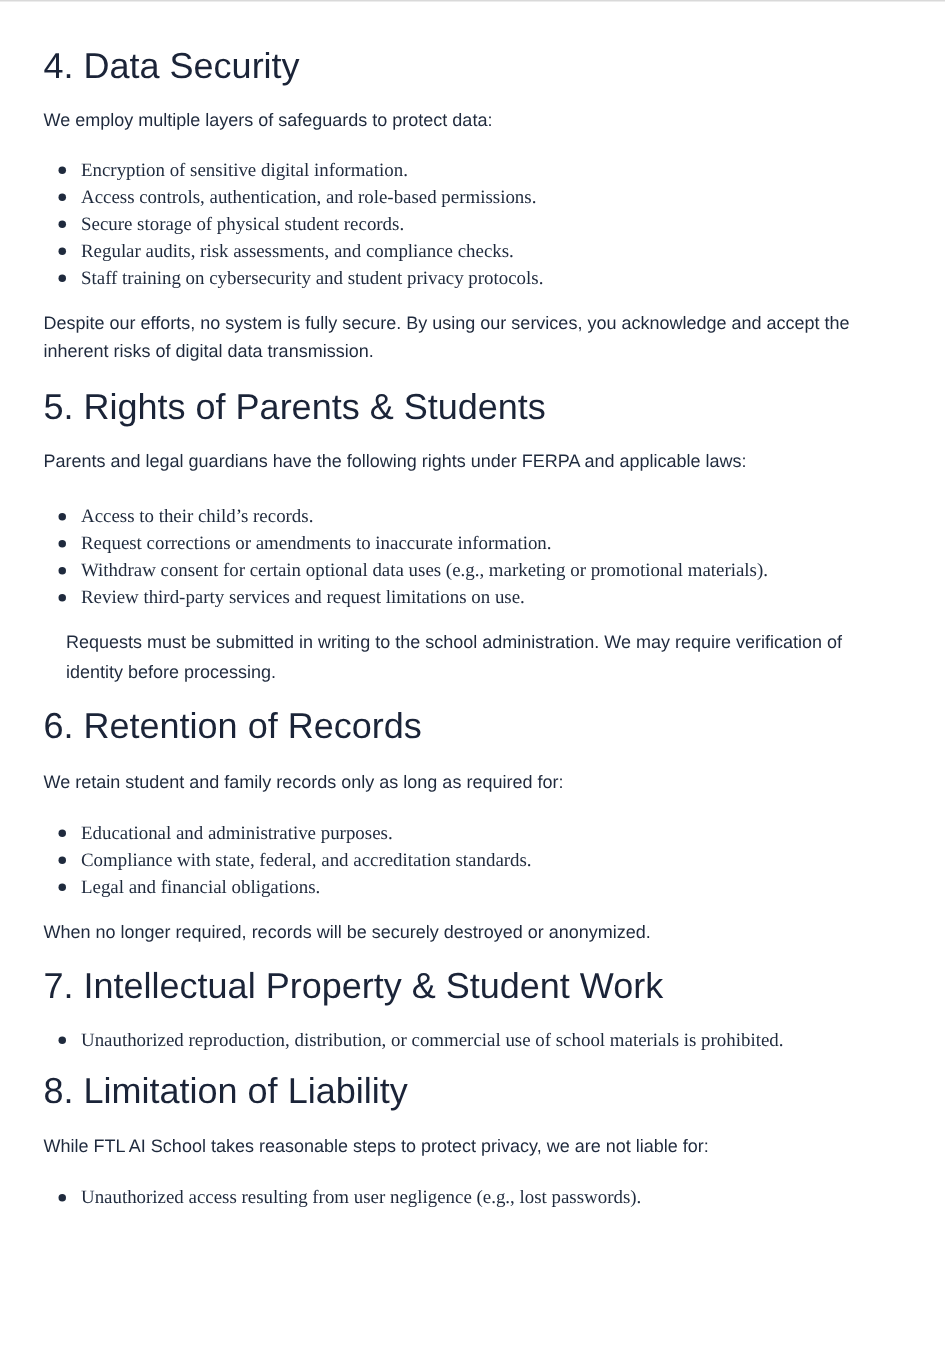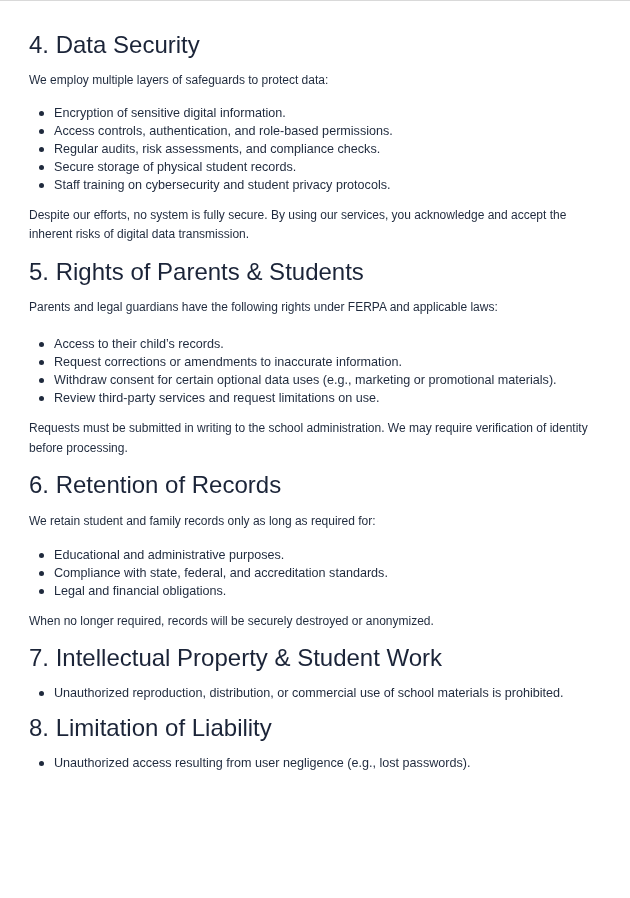--- a/index.html
+++ b/index.html
@@ -19,21 +19,21 @@
       margin: 0;
       line-height: 24px;
     }
     p {
       font-size: 12px;
       line-height: 19.5px;
       margin: 0;
       color: #1f2a3d;
     }
     ul {
-      margin: 0; padding: 0; list-style: none;
+      margin: 0; padding: 0; list-style: none; font-family: Liberation Serif, serif;
     }
     li {
       position: relative;
       font-size: 12.6px;
       line-height: 18px;
       padding-left: 25px;
       color: #1f2a3d;
     }
     li::before {
       content: "";
@@ -43,21 +43,21 @@
       border-radius: 50%;
       background: #1f2a3d;
     }
     #s4 h2 { margin-top: 32px; }
     #s4 .intro { margin-top: 14px; }
     #s4 ul { margin-top: 13px; }
     #s4 .outro { margin-top: 12px; }
     #s5 h2 { margin-top: 15px; }
     #s5 .intro { margin-top: 14px; }
     #s5 ul { margin-top: 18px; }
-    #s5 .outro { margin-top: 12px; }
+    #s5 .outro { margin-top: 12px; margin-left: 15px; }
     #s6 h2 { margin-top: 15px; }
     #s6 .intro { margin-top: 15px; }
     #s6 ul { margin-top: 14px; }
     #s6 .outro { margin-top: 12px; }
     #s7 h2 { margin-top: 15px; }
     #s7 ul { margin-top: 14px; }
     #s8 h2 { margin-top: 14px; }
     #s8 .intro { margin-top: 15px; }
     #s8 ul { margin-top: 14px; }
   </style>
@@ -65,22 +65,22 @@
 <body>
 
 <div class="content">
 
   <section id="s4">
     <h2>4. Data Security</h2>
     <p class="intro">We employ multiple layers of safeguards to protect data:</p>
     <ul>
       <li>Encryption of sensitive digital information.</li>
       <li>Access controls, authentication, and role-based permissions.</li>
+      <li>Secure storage of physical student records.</li>
       <li>Regular audits, risk assessments, and compliance checks.</li>
-      <li>Secure storage of physical student records.</li>
       <li>Staff training on cybersecurity and student privacy protocols.</li>
     </ul>
     <p class="outro">Despite our efforts, no system is fully secure. By using our services, you acknowledge and accept the inherent risks of digital data transmission.</p>
   </section>
 
   <section id="s5">
     <h2>5. Rights of Parents &amp; Students</h2>
     <p class="intro">Parents and legal guardians have the following rights under FERPA and applicable laws:</p>
     <ul>
       <li>Access to their child’s records.</li>
@@ -104,18 +104,19 @@
 
   <section id="s7">
     <h2>7. Intellectual Property &amp; Student Work</h2>
     <ul>
       <li>Unauthorized reproduction, distribution, or commercial use of school materials is prohibited.</li>
     </ul>
   </section>
 
   <section id="s8">
     <h2>8. Limitation of Liability</h2>
+    <p class="intro">While FTL AI School takes reasonable steps to protect privacy, we are not liable for:</p>
     <ul>
       <li>Unauthorized access resulting from user negligence (e.g., lost passwords).</li>
     </ul>
   </section>
 
 </div>
 
 </body></html>

